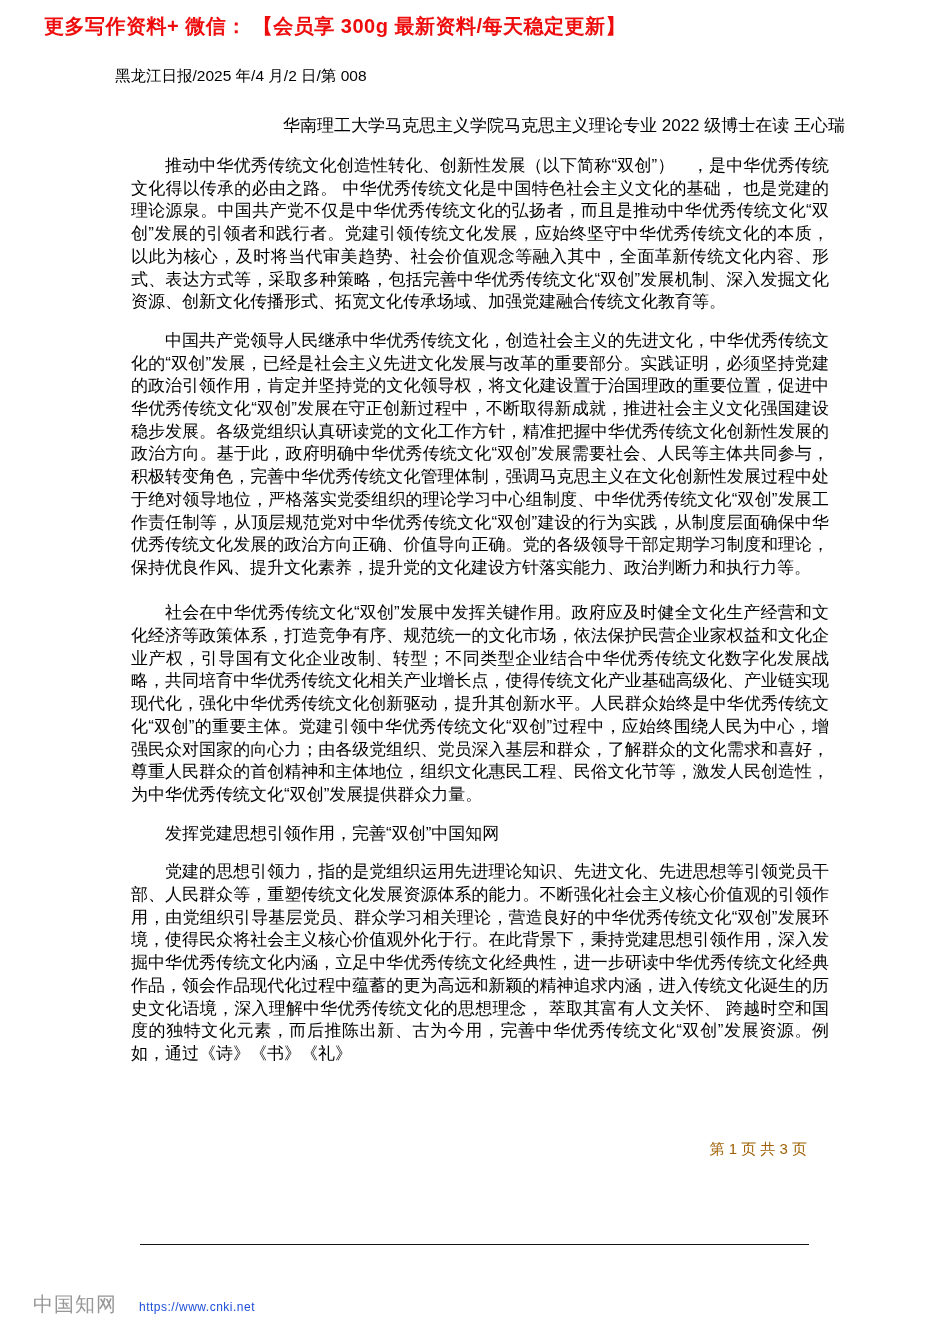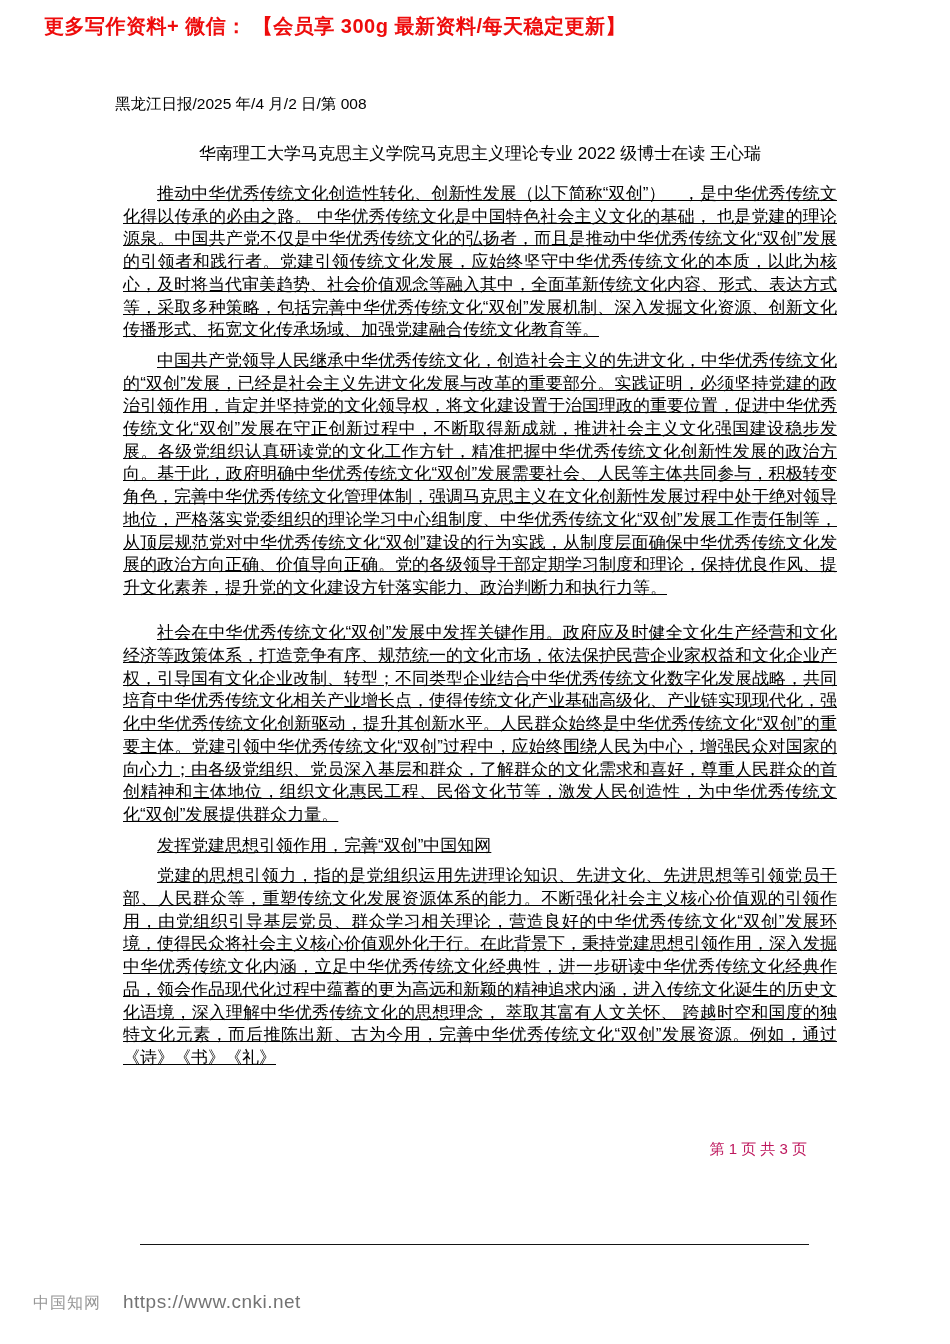--- a/index.html
+++ b/index.html
@@ -25,64 +25,63 @@
   }
 
   .content {
     position: absolute;
     left: 115px;
     top: 0;
     width: 730px;
   }
 
   .source-info {
-    margin-top: 91px;
+    margin-top: 63px;
     font-size: 15.5px;
     line-height: 25px;
     color: #000;
   }
 
   .article-title {
     margin-top: 26px;
     text-align: center;
     font-size: 26px;
     font-weight: 700;
     letter-spacing: 1px;
     line-height: 34px;
   }
 
   .article-author {
     margin-top: 26px;
-    text-align: center;
+    text-align: right;
     font-size: 17px;
     line-height: 24px;
   }
 
   .article-body {
     margin-top: 17px;
     font-size: 17px;
     line-height: 22.7px;
     text-align: justify;
     text-justify: inter-ideograph;
   }
 
   .para, .subheading {
     text-indent: 2em;
-    margin: 8px;
-    text-decoration: underline;
+    margin: 16px;
   }
 
   .para.spaced { margin-top: 22.7px; }
 
   .page-footer {
     position: absolute;
     top: 1140px;
     right: 143px;
     font-size: 15px;
-    color: #be185d;
+    color: #a16207;
   }
 
   .divider {
     position: absolute;
     left: 140px;
     top: 1244px;
     width: 669px;
     height: 0;
     border-top: 1.5px solid #151515;
   }
@@ -90,27 +89,27 @@
   .watermark {
     position: absolute;
     left: 33px;
     top: 1291px;
     display: flex;
     align-items: baseline;
     gap: 22px;
     white-space: nowrap;
   }
   .wm-name {
-    font-size: 16px;
+    font-size: 20px;
     color: #969696;
     letter-spacing: 1px;
   }
   .wm-url {
-    font-size: 19px;
-    color: #737373;
+    font-size: 12px;
+    color: #1d4ed8;
     letter-spacing: 0.5px;
   }
 </style>
 </head>
 <body>
 
 <div class="promo-banner" style="color: rgb(238, 12, 12);">更多写作资料+ 微信： 【会员享 300g 最新资料/每天稳定更新】</div>
 
 <div class="content">
 

